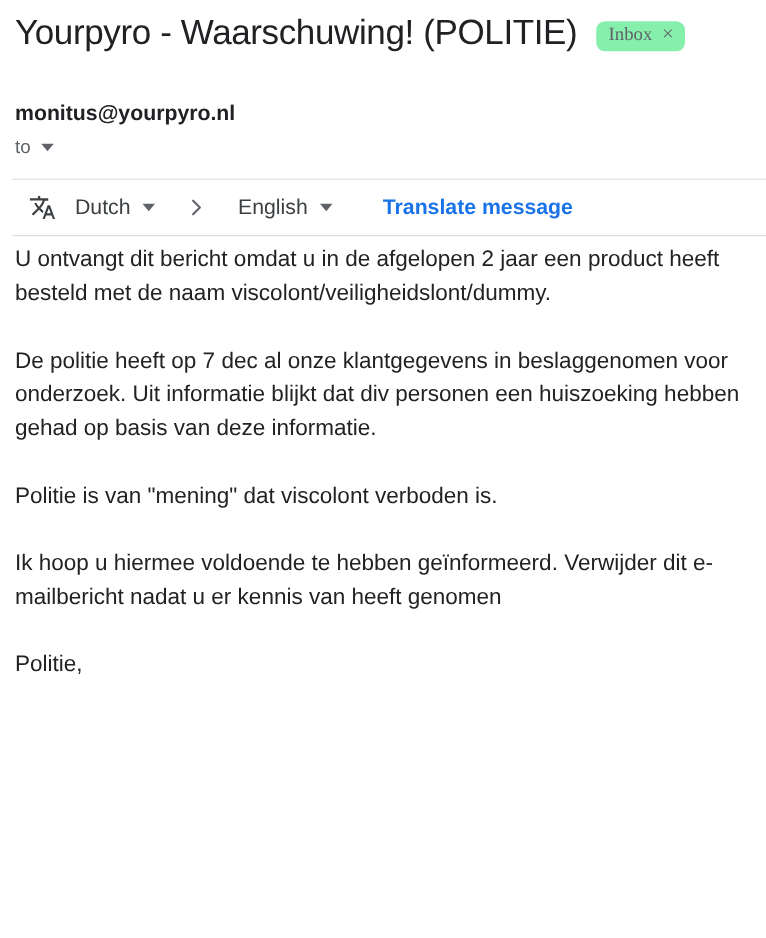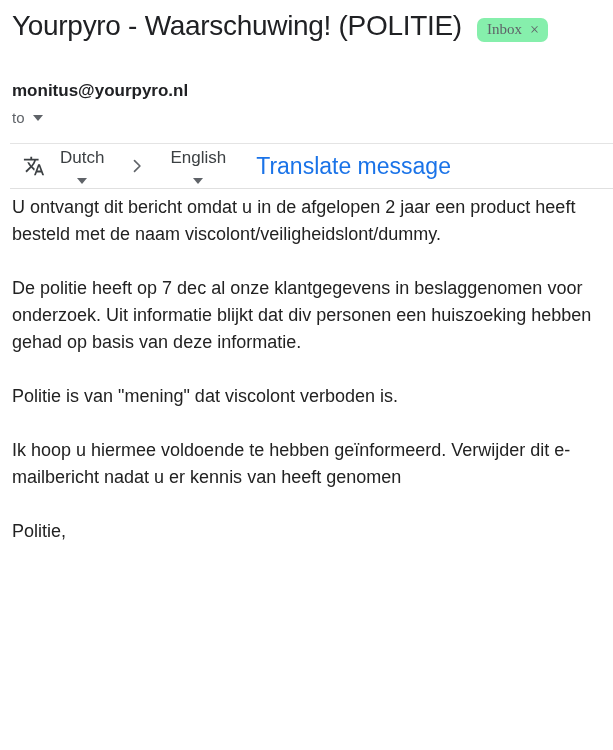--- a/index.html
+++ b/index.html
@@ -8,21 +8,21 @@
     background: #ffffff;
     font-family: "Liberation Sans", sans-serif;
     color: #222222;
     overflow: hidden;
   }
   .container { padding-left: 12px; }
 
   
   .subject-row {
     display: flex;
-    align-items: flex-end;
+    align-items: center;
     gap: 15px;
     padding-top: 10px;
     padding-right: 10px;
   }
   .subject-title {
     font-size: 28px;
     font-weight: 400;
     color: #202124;
     letter-spacing: -0.3px;
     white-space: nowrap;
@@ -92,35 +92,35 @@
     align-items: center;
     justify-content: center;
   }
   .lang-select {
     display: inline-flex;
     align-items: center;
     gap: 10px;
     font-size: 17px;
     color: #3c4043;
     cursor: pointer;
-    flex-direction: column;
   }
   .lang-source { margin-left: 15px; }
   .lang-target { }
   .chevron-wrap {
     display: inline-flex;
     align-items: center;
     margin: 0 23px;
   }
   .translate-link {
-    margin-left: 30px;
-    font-size: 23px;
+    margin-left: 40px;
+    font-size: 17px;
     color: #1a73e8;
     text-decoration: none;
     cursor: pointer;
+    font-weight: bold;
   }
 
   
   .email-body {
     padding-top: 5px;
     width: 582px;
     font-size: 18px;
     line-height: 27px;
     color: #222222;
   }

